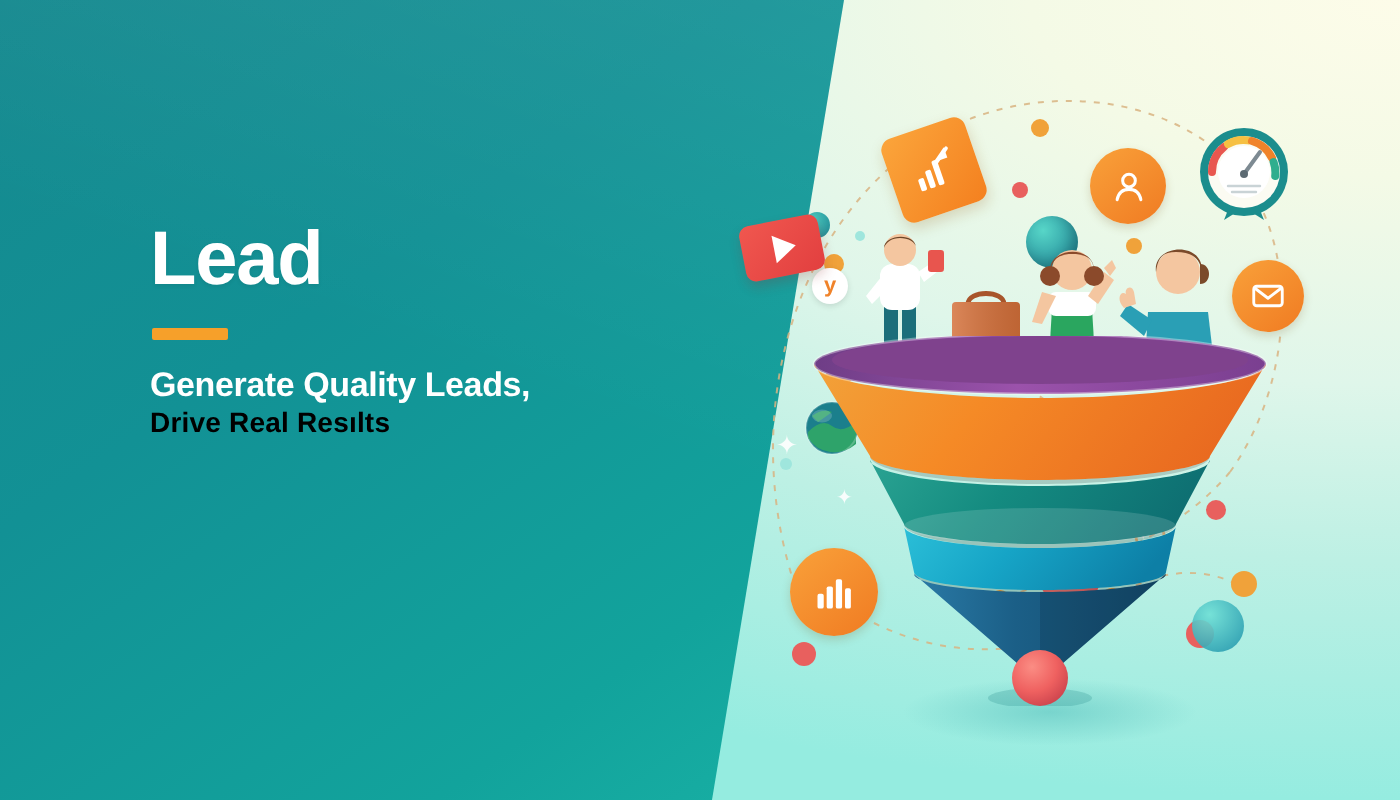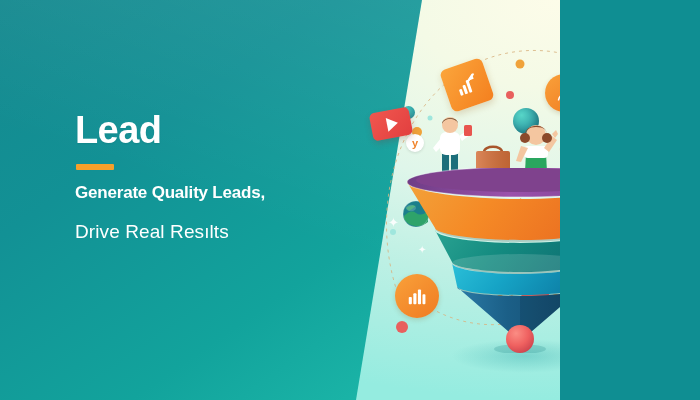--- a/index.html
+++ b/index.html
@@ -3,21 +3,21 @@
 <meta charset="utf-8">
 <style>
   * { margin:0; padding:0; box-sizing:border-box; }
   html,body { width:700px; height:400px; overflow:hidden; }
   body {
     font-family:"Liberation Sans", sans-serif;
     background:#0f8e92;
   }
   #banner {
     position:relative;
-    width:560px; height:400px;
+    width:700px; height:400px;
     overflow:hidden;
   }
   
   .bg-right {
     position:absolute; inset:0;
     background:
       radial-gradient(120% 100% at 100% 0%, #fdfce9 0%, #f4fae6 22%, #dff6ea 48%, #bdf0e4 70%, #95ece0 100%);
   }
   .bg-left {
     position:absolute; inset:0;
@@ -46,24 +46,24 @@
     letter-spacing:-0.6px;
     text-shadow:0 1px 2px rgba(0,0,0,0.07);
   }
   .title .l2 { display:block; }
   .accent-bar {
     width:38px; height:6px; border-radius:1px;
     background:#f6a02a; margin:12px 0 13px 1px;
   }
   .sub1 {
     color:#ffffff; font-size:17px; font-weight:bold;
-    letter-spacing:-0.2px; margin-bottom:18px;
+    letter-spacing:-0.2px; 
   }
   .sub2 {
-    color:#ffffff; font-size:19px; font-weight:normal;
+    color:#000000; font-size:14px; font-weight:bold;
     letter-spacing:0.1px;
   }
 
   
   .stage { position:absolute; left:360px; top:0; width:340px; height:400px; }
   .abs { position:absolute; }
 
   
   .ground-shadow {
     left:60px; top:332px; width:210px; height:48px;

